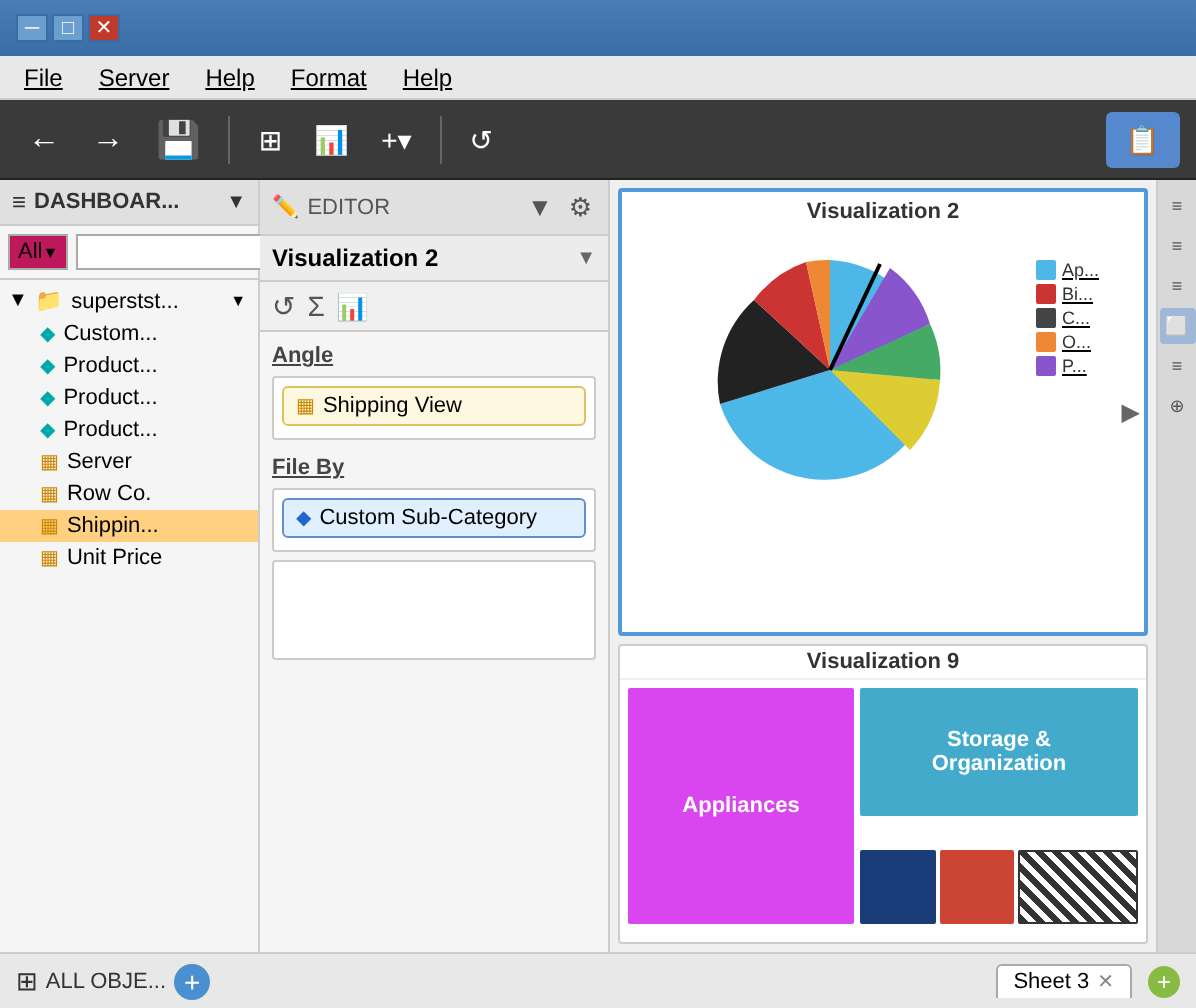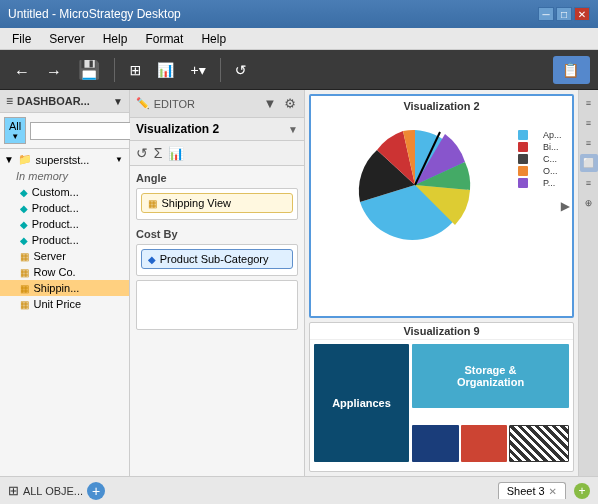--- a/index.html
+++ b/index.html
@@ -31,20 +31,21 @@
 
     
     .menu-bar {
       background: #e8e8e8;
       height: 22px;
       display: flex;
       align-items: center;
       padding: 0 4px;
       border-bottom: 1px solid #ccc;
       gap: 2px;
+      text-decoration: underline;
     }
     .menu-item {
       padding: 2px 8px;
       font-size: 12px;
       cursor: pointer;
       border-radius: 2px;
     }
 
     
     .toolbar {
@@ -94,26 +95,26 @@
     }
     .panel-header-left { display: flex; align-items: center; gap: 4px; }
     .search-row {
       display: flex;
       align-items: center;
       padding: 4px 4px;
       gap: 4px;
       border-bottom: 1px solid #ccc;
     }
     .search-dropdown {
-      background: #7dd3fc;
+      background: #be185d;
       border: 1px solid #aaa;
       padding: 2px 4px;
       font-size: 11px;
       width: 40px;
-      display: flex; align-items: center; justify-content: space-between; flex-direction: column;
+      display: flex; align-items: center; justify-content: space-between;
     }
     .search-input {
       flex: 1;
       border: 1px solid #aaa;
       padding: 2px 4px;
       font-size: 11px;
       background: white;
     }
     .tree-area {
       flex: 1;
@@ -169,20 +170,21 @@
       padding: 4px 6px;
       border-bottom: 1px solid #ccc;
       background: #f0f0f0;
     }
     .editor-toolbar-btn { font-size: 14px; color: #555; cursor: pointer; }
     .section-label {
       font-size: 11px;
       font-weight: bold;
       padding: 6px 6px 2px 6px;
       color: #444;
+      text-decoration: underline;
     }
     .drop-zone {
       margin: 2px 6px;
       min-height: 32px;
       border: 1px solid #ccc;
       background: white;
       border-radius: 2px;
       padding: 2px;
     }
     .field-chip {
@@ -242,21 +244,22 @@
       width: 50px;
       font-size: 9px;
       display: flex;
       flex-direction: column;
       gap: 2px;
       padding-top: 10px;
     }
     .legend-item {
       display: flex;
       align-items: flex-start;
-      gap: 15px;
+      gap: 3px;
+      text-decoration: underline;
     }
     .legend-color {
       width: 10px;
       height: 10px;
       border-radius: 1px;
       flex-shrink: 0;
     }
     .legend-text { font-size: 9px; color: #333; }
 
     .viz1-container {
@@ -376,21 +379,20 @@
       transform: translateY(-50%);
       font-size: 12px;
       color: #666;
       cursor: pointer;
     }
   </style>
 </head>
 <body>
 
 <div class="title-bar">
-  <span class="title-bar-title">Untitled - MicroStrategy Desktop</span>
   <div class="title-bar-controls">
     <div class="title-bar-btn">─</div>
     <div class="title-bar-btn">□</div>
     <div class="title-bar-btn close">✕</div>
   </div>
 </div>
 
 <div class="menu-bar">
   <div class="menu-item">File</div>
   <div class="menu-item">Server</div>
@@ -433,23 +435,20 @@
       <span style="font-size:12px; color:#777; cursor:pointer;">🔍</span>
     </div>
     <div class="tree-area">
 
       <div class="tree-item" style="padding-left:4px;">
         <span style="font-size:10px;">▼</span>
         <span style="font-size:11px;">📁</span>
         <span>superstst...</span>
         <span style="font-size:8px; margin-left:auto;">▼</span>
       </div>
-      <div class="tree-item" style="padding-left:16px; color:#666; font-size:11px; font-style:italic;">
-        <span>In memory</span>
-      </div>
       <div class="tree-item" style="padding-left:20px;">
         <span class="diamond-icon">◆</span>
         <span>Custom...</span>
       </div>
       <div class="tree-item" style="padding-left:20px;">
         <span class="diamond-icon">◆</span>
         <span>Product...</span>
       </div>
       <div class="tree-item" style="padding-left:20px;">
         <span class="diamond-icon">◆</span>
@@ -500,25 +499,25 @@
     </div>
 
     <div class="section-label">Angle</div>
     <div class="drop-zone">
       <div class="field-chip">
         <span class="field-chip-icon">▦</span>
         <span>Shipping View</span>
       </div>
     </div>
 
-    <div class="section-label">Cost By</div>
+    <div class="section-label">File By</div>
     <div class="drop-zone">
       <div class="field-chip blue">
         <span class="field-chip-icon blue-icon">◆</span>
-        <span>Product Sub-Category</span>
+        <span>Custom Sub-Category</span>
       </div>
     </div>
 
     <div class="drop-zone" style="min-height:50px;"></div>
   </div>
 
   <div class="right-panel">
 
     <div class="viz2-container">
       <div class="viz-title">Visualization 2</div>
@@ -565,21 +564,21 @@
             <span class="legend-text">P...</span>
           </div>
         </div>
         <div class="viz-expand">▶</div>
       </div>
     </div>
 
     <div class="viz1-container">
       <div class="viz1-title">Visualization 9</div>
       <div class="treemap-area">
-        <div class="treemap-cell" style="background:#0c4a6e; width:95px; height:100%; flex-shrink:0; font-size:11px;">Appliances</div>
+        <div class="treemap-cell" style="background:#d946ef; width:113px; height:100%; flex-shrink:0; font-size:11px;">Appliances</div>
         <div style="display:flex; flex-direction:column; flex:1; gap:17px; height:100%;">
           <div class="treemap-cell" style="background:#44aacc; flex:1.5; font-size:11px; padding:4px;">Storage &amp;<br>Organization</div>
           <div style="display:flex; gap:2px; flex:1; height:50%;">
             <div class="treemap-cell" style="background:#1a3d7a; flex:1;"></div>
             <div class="treemap-cell" style="background:#cc4433; flex:1;"></div>
 
             <div style="width:60px; height:100%; background: repeating-linear-gradient(45deg, #333, #333 3px, #fff 3px, #fff 6px); border: 1px solid #333; flex-shrink:0; border-radius:1px;"></div>
           </div>
         </div>
       </div>

